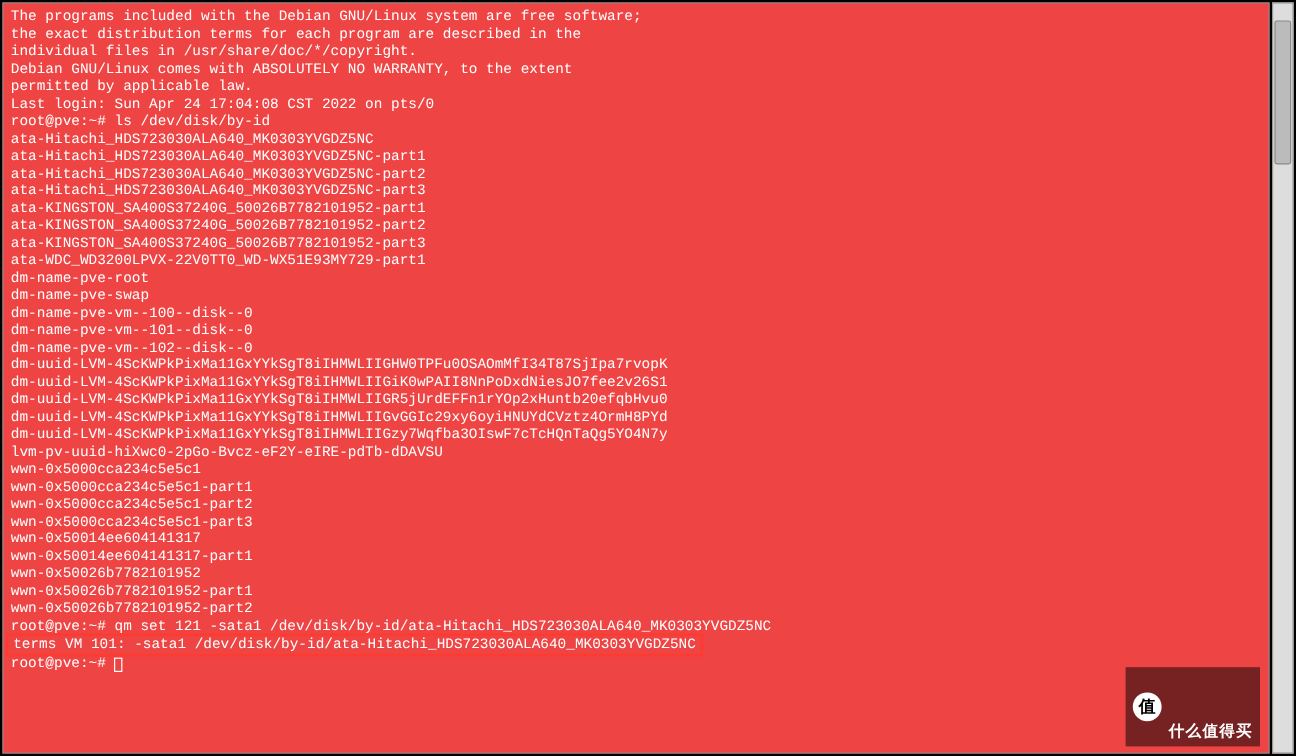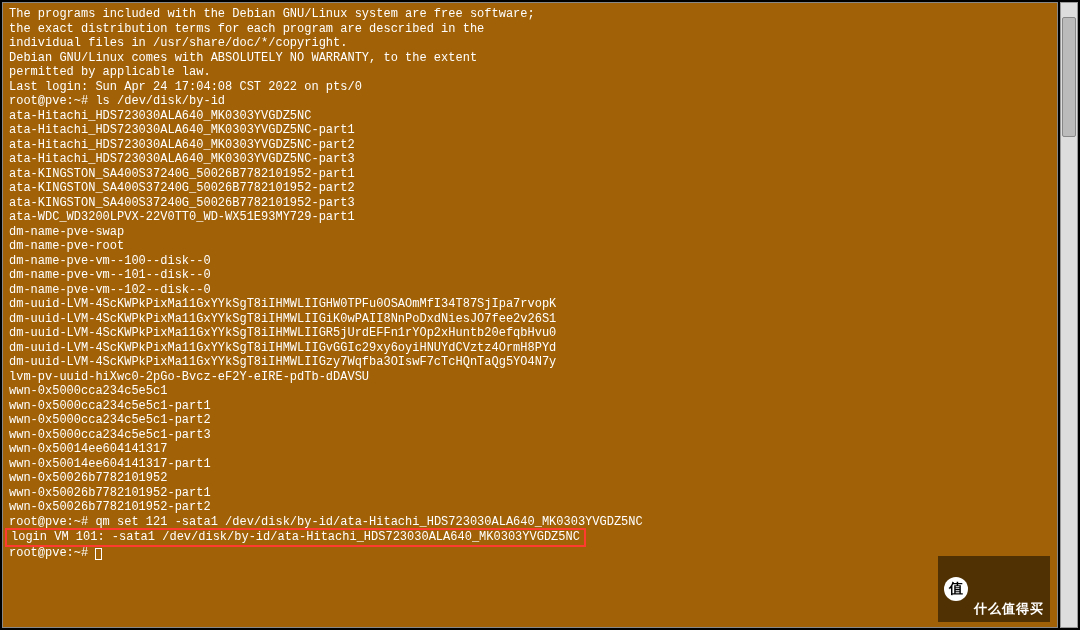--- a/index.html
+++ b/index.html
@@ -12,21 +12,21 @@
       color: #fff;
       position: relative;
       overflow: hidden;
     }
     .terminal {
       position: absolute;
       top: 2px;
       left: 2px;
       right: 22px;
       bottom: 2px;
-      background: #a16207;
+      background: #ef4444;
       border: 1px solid #888;
       padding: 4px 6px;
       line-height: 14.5px;
       overflow: hidden;
     }
     .scrollbar-track {
       position: absolute;
       top: 2px;
       right: 2px;
       width: 18px;
@@ -99,42 +99,42 @@
   <div class="line">Last login: Sun Apr 24 17:04:08 CST 2022 on pts/0</div>
   <div class="line"><span>root@pve:~# </span><span>ls /dev/disk/by-id</span></div>
   <div class="line">ata-Hitachi_HDS723030ALA640_MK0303YVGDZ5NC</div>
   <div class="line">ata-Hitachi_HDS723030ALA640_MK0303YVGDZ5NC-part1</div>
   <div class="line">ata-Hitachi_HDS723030ALA640_MK0303YVGDZ5NC-part2</div>
   <div class="line">ata-Hitachi_HDS723030ALA640_MK0303YVGDZ5NC-part3</div>
   <div class="line">ata-KINGSTON_SA400S37240G_50026B7782101952-part1</div>
   <div class="line">ata-KINGSTON_SA400S37240G_50026B7782101952-part2</div>
   <div class="line">ata-KINGSTON_SA400S37240G_50026B7782101952-part3</div>
   <div class="line">ata-WDC_WD3200LPVX-22V0TT0_WD-WX51E93MY729-part1</div>
+  <div class="line">dm-name-pve-root</div>
   <div class="line">dm-name-pve-swap</div>
-  <div class="line">dm-name-pve-root</div>
   <div class="line">dm-name-pve-vm--100--disk--0</div>
   <div class="line">dm-name-pve-vm--101--disk--0</div>
   <div class="line">dm-name-pve-vm--102--disk--0</div>
   <div class="line">dm-uuid-LVM-4ScKWPkPixMa11GxYYkSgT8iIHMWLIIGHW0TPFu0OSAOmMfI34T87SjIpa7rvopK</div>
   <div class="line">dm-uuid-LVM-4ScKWPkPixMa11GxYYkSgT8iIHMWLIIGiK0wPAII8NnPoDxdNiesJO7fee2v26S1</div>
   <div class="line">dm-uuid-LVM-4ScKWPkPixMa11GxYYkSgT8iIHMWLIIGR5jUrdEFFn1rYOp2xHuntb20efqbHvu0</div>
   <div class="line">dm-uuid-LVM-4ScKWPkPixMa11GxYYkSgT8iIHMWLIIGvGGIc29xy6oyiHNUYdCVztz4OrmH8PYd</div>
   <div class="line">dm-uuid-LVM-4ScKWPkPixMa11GxYYkSgT8iIHMWLIIGzy7Wqfba3OIswF7cTcHQnTaQg5YO4N7y</div>
   <div class="line">lvm-pv-uuid-hiXwc0-2pGo-Bvcz-eF2Y-eIRE-pdTb-dDAVSU</div>
   <div class="line">wwn-0x5000cca234c5e5c1</div>
   <div class="line">wwn-0x5000cca234c5e5c1-part1</div>
   <div class="line">wwn-0x5000cca234c5e5c1-part2</div>
   <div class="line">wwn-0x5000cca234c5e5c1-part3</div>
   <div class="line">wwn-0x50014ee604141317</div>
   <div class="line">wwn-0x50014ee604141317-part1</div>
   <div class="line">wwn-0x50026b7782101952</div>
   <div class="line">wwn-0x50026b7782101952-part1</div>
   <div class="line">wwn-0x50026b7782101952-part2</div>
   <div class="line"><span>root@pve:~# </span><span>qm set 121 -sata1 /dev/disk/by-id/ata-Hitachi_HDS723030ALA640_MK0303YVGDZ5NC</span></div>
-  <div class="line"><span class="highlight-box">login VM 101: -sata1 /dev/disk/by-id/ata-Hitachi_HDS723030ALA640_MK0303YVGDZ5NC</span></div>
+  <div class="line"><span class="highlight-box">terms VM 101: -sata1 /dev/disk/by-id/ata-Hitachi_HDS723030ALA640_MK0303YVGDZ5NC</span></div>
   <div class="line"><span>root@pve:~# </span><span class="cursor"></span></div>
 </div>
 
 <div class="scrollbar-track">
   <div class="scrollbar-thumb"></div>
 </div>
 
 <div class="watermark">
   <div class="watermark-circle">值</div>
   <div class="watermark-text">什么值得买</div>

